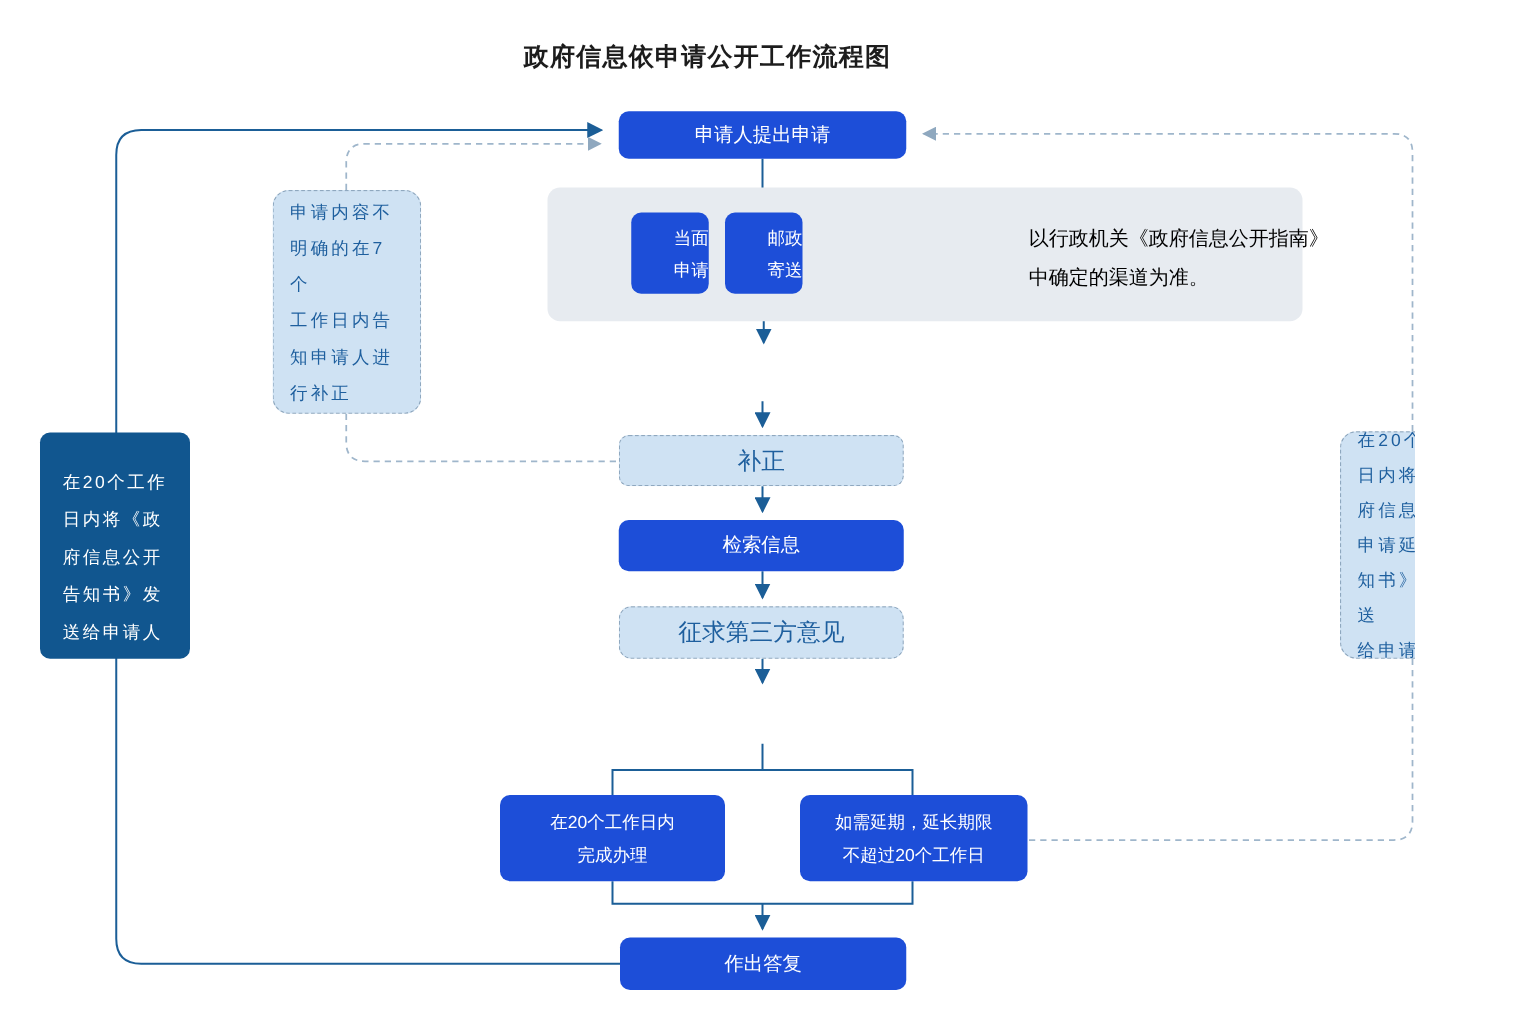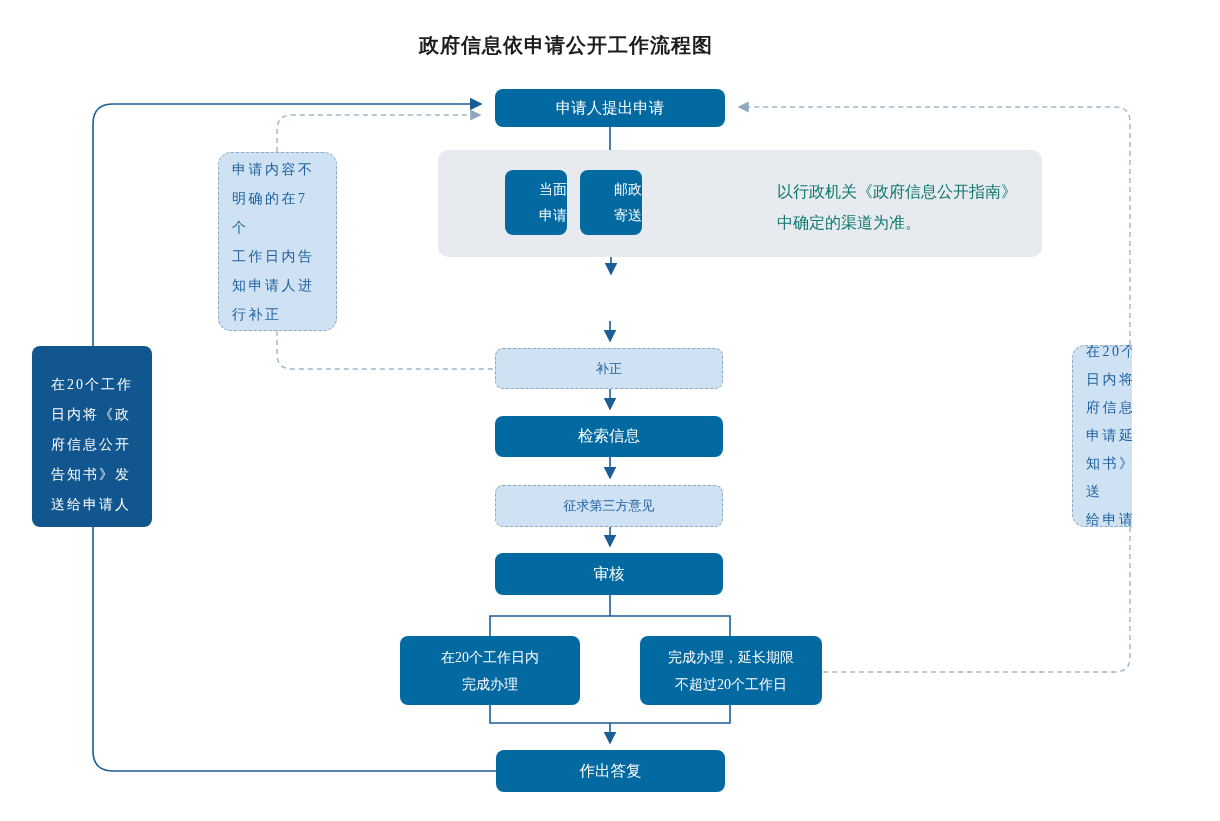--- a/index.html
+++ b/index.html
@@ -1,39 +1,39 @@
 <!DOCTYPE html>
 <html lang="zh"><head>
 <meta charset="utf-8">
 <style>
   html,body{margin:0;padding:0;background:#fff;}
   #canvas{
     position:relative;width:1132px;height:821px;background:#ffffff;
-    font-family:Liberation Serif, serif;overflow:hidden;
+    font-family:Liberation Sans, sans-serif;overflow:hidden;
   }
   #title{
     position:absolute;left:0;top:32px;width:100%;text-align:center;
     font-size:20px;font-weight:bold;color:#1c1c1c;letter-spacing:1px;
   }
   svg.wires{position:absolute;left:0;top:0;z-index:1;}
   .box{position:absolute;box-sizing:border-box;display:flex;align-items:center;
        justify-content:center;text-align:center;z-index:2;}
-  .dark{background:#0369a1;color:#ffffff;border-radius:8px;font-size:15.5px;}
-  .light{background:#cfe2f3;color:#1e5f9e;border-radius:8px;font-size:13px;
+  .dark{background:#1d4ed8;color:#ffffff;border-radius:8px;font-size:15.5px;}
+  .light{background:#cfe2f3;color:#1e5f9e;border-radius:8px;font-size:19px;
          border:1.6px dashed #8fa8bf;}
   .panel{background:#e7ebf0;border-radius:10px;z-index:1;}
   .chan{font-size:14px;line-height:26px;white-space:pre-line;padding-left:34px;}
   .branch{font-size:14px;line-height:27px;white-space:pre-line;}
   .annot{font-size:14px;line-height:29px;white-space:pre-line;text-align:left;
          letter-spacing:2.5px;padding:10px 13px;border-radius:13px;}
   .sideDark{background:#11568f;color:#ffffff;border-radius:8px;font-size:14px;
             line-height:30px;white-space:pre-line;text-align:left;letter-spacing:2px;
             align-items:flex-start;padding:24px 13px;}
-  .chanNote{position:absolute;z-index:2;font-size:16px;line-height:31px;color:#0f766e;
-            white-space:pre-line;text-align:left;}
+  .chanNote{position:absolute;z-index:2;font-size:16px;line-height:31px;color:#000000;
+            white-space:pre-line;text-align:left;margin-left:46px;}
 </style>
 </head>
 <body>
 
 <div id="canvas">
 
   <div id="title">政府信息依申请公开工作流程图</div>
 
   <svg class="wires" width="1220" height="821" viewBox="0 0 1220 821">
     <defs>
@@ -78,27 +78,26 @@
 寄送</div>
 
   <div class="chanNote" style="left:777px;top:176px;width:260px;">以行政机关《政府信息公开指南》
 中确定的渠道为准。</div>
 
 
   <div class="box light" style="left:495px;top:348px;width:228px;height:41px;">补正</div>
 
   <div class="box dark" style="left:495px;top:416px;width:228px;height:41px;">检索信息</div>
 
-  <div class="box light" style="left:495px;top:485px;width:228px;height:42px;">征求第三方意见</div>
+  <div class="box light" style="left:495px;top:485px;width:228px;height:42px;border-radius:10px;">征求第三方意见</div>
 
-  <div class="box dark" style="left:495px;top:553px;width:228px;height:42px;">审核</div>
 
   <div class="box dark branch" style="left:400px;top:636px;width:180px;height:69px;">在20个工作日内
 完成办理</div>
-  <div class="box dark branch" style="left:640px;top:636px;width:182px;height:69px;">完成办理，延长期限
+  <div class="box dark branch" style="left:640px;top:636px;width:182px;height:69px;">如需延期，延长期限
 不超过20个工作日</div>
 
   <div class="box dark" style="left:496px;top:750px;width:229px;height:42px;">作出答复</div>
 
   <div class="box light annot" style="left:218px;top:152px;width:119px;height:179px;">申请内容不
 明确的在7个
 工作日内告
 知申请人进
 行补正</div>
 

